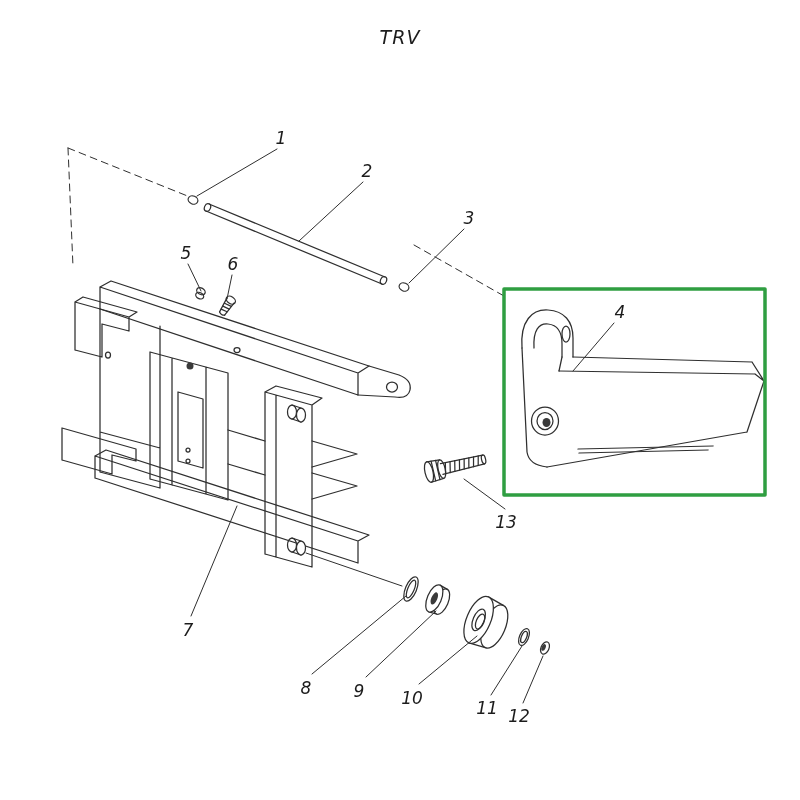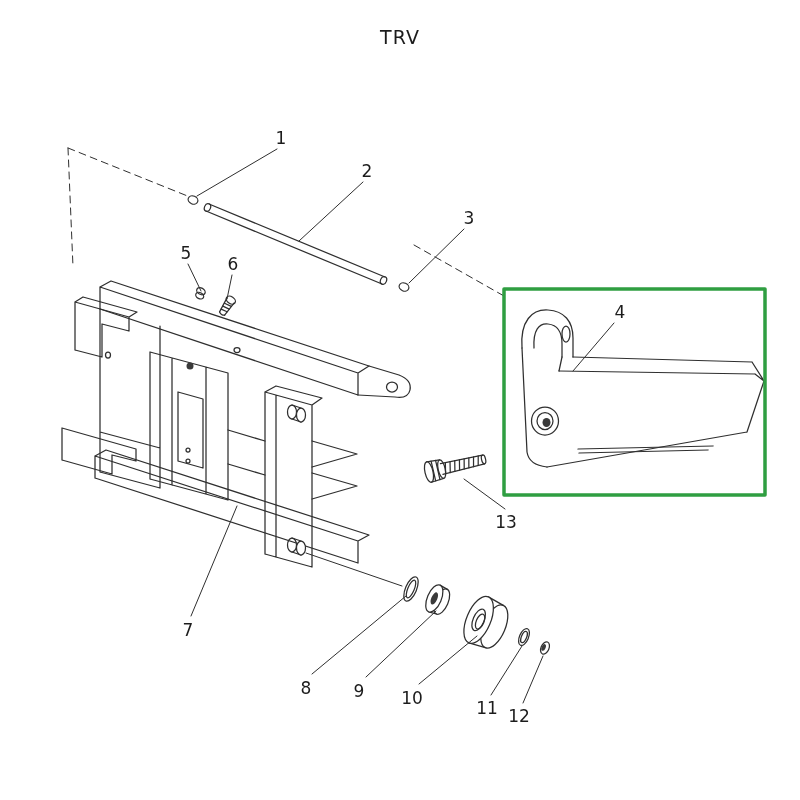--- a/index.html
+++ b/index.html
@@ -1,18 +1,18 @@
 <!DOCTYPE html>
 <html><head>
 <meta charset="utf-8">
 <style>
   html,body{margin:0;padding:0;background:#ffffff;}
   .canvas{
     width:800px;height:800px;background:#ffffff;position:relative;
-    font-family:"DejaVu Sans", sans-serif;overflow:hidden;
+    font-family:"DejaVu Sans", sans-serif;overflow:hidden;font-style:italic;
   }
   svg{display:block;}
   path,line,ellipse,circle,rect,polyline,polygon{fill:none;stroke-width:1.25;stroke-linecap:round;stroke-linejoin:round;}
   .thin{stroke-width:1;}
   .dashed{stroke-width:1;stroke-dasharray:7 5;}
   .leader{stroke-width:1;}
   .fw{fill:#ffffff;}
   .dk{fill:#3a3a3a;stroke:none;}
   .lbl{fill:#1c1c1c;font-size:17px;text-anchor:middle;stroke:none;}
   .ttl{fill:#1c1c1c;font-size:19px;text-anchor:middle;letter-spacing:1px;stroke:none;}

